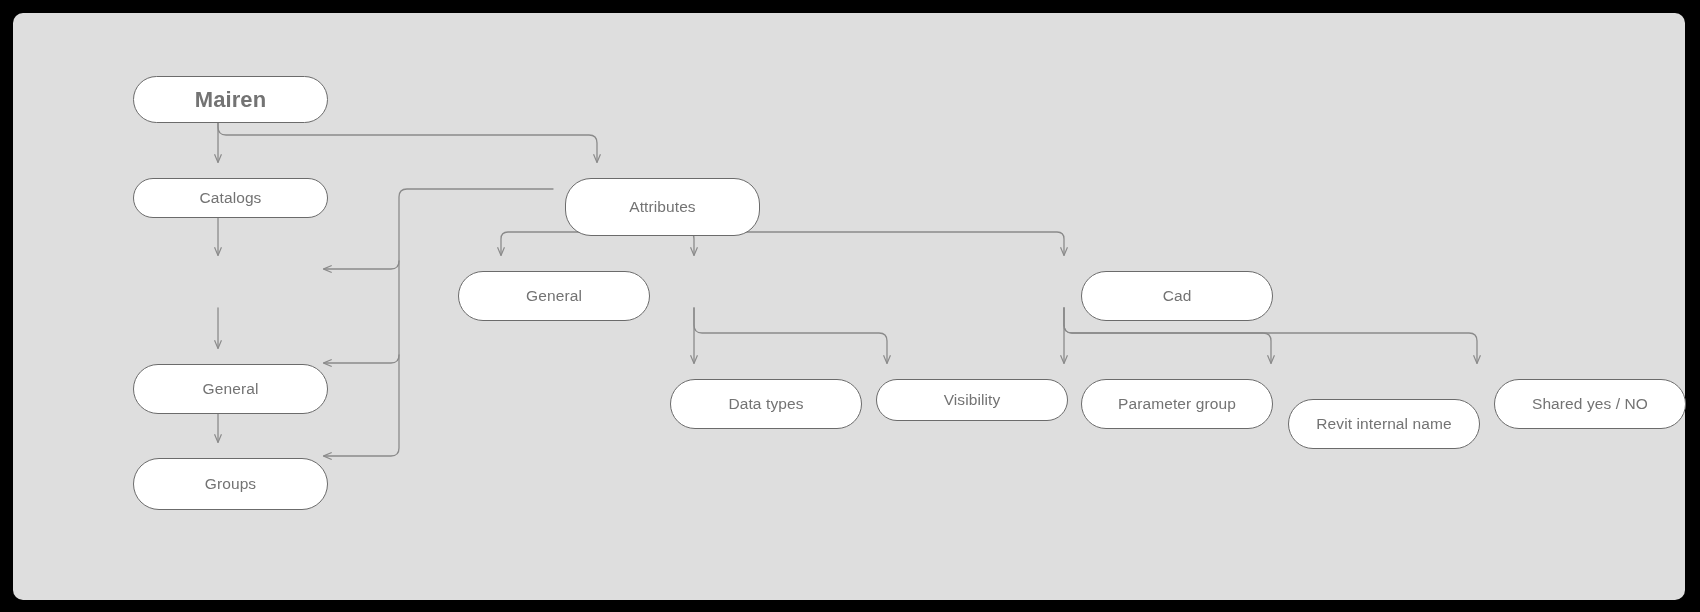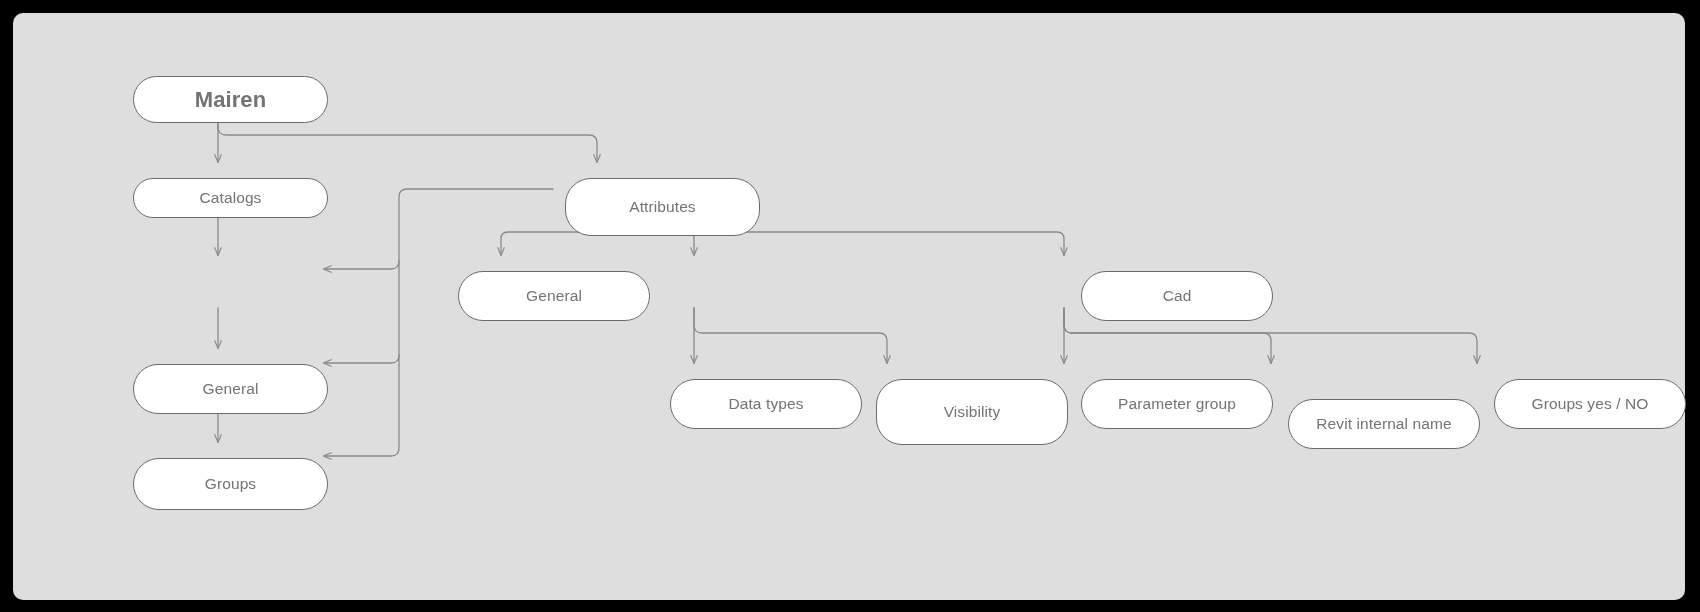--- a/index.html
+++ b/index.html
@@ -102,20 +102,20 @@
       </g>
     </svg>
 
     <div class="node root" style="left: 120px; top: 63px; width: 195px; height: 47px;">Mairen</div>
     <div class="node" style="left: 120px; top: 165px; width: 195px; height: 40px;">Catalogs</div>
     <div class="node" style="left: 552px; top: 165px; width: 195px; height: 58px;">Attributes</div>
     <div class="node" style="left: 445px; top: 258px; width: 192px; height: 50px;">General</div>
     <div class="node" style="left: 1068px; top: 258px; width: 192px; height: 50px;">Cad</div>
     <div class="node" style="left: 120px; top: 351px; width: 195px; height: 50px;">General</div>
     <div class="node" style="left: 657px; top: 366px; width: 192px; height: 50px;">Data types</div>
-    <div class="node" style="left: 863px; top: 366px; width: 192px; height: 66px;">Visibility</div>
+    <div class="node" style="left: 863px; top: 366px; width: 192px; height: 42px;">Visibility</div>
     <div class="node" style="left: 1068px; top: 366px; width: 192px; height: 50px;">Parameter group</div>
     <div class="node" style="left: 1275px; top: 386px; width: 192px; height: 50px;">Revit internal name</div>
-    <div class="node" style="left: 1481px; top: 366px; width: 192px; height: 50px;">Groups yes / NO</div>
+    <div class="node" style="left: 1481px; top: 366px; width: 192px; height: 50px;">Shared yes / NO</div>
     <div class="node" style="left: 120px; top: 445px; width: 195px; height: 52px;">Groups</div>
 
   </div>
 </div>
 
 </body></html>

